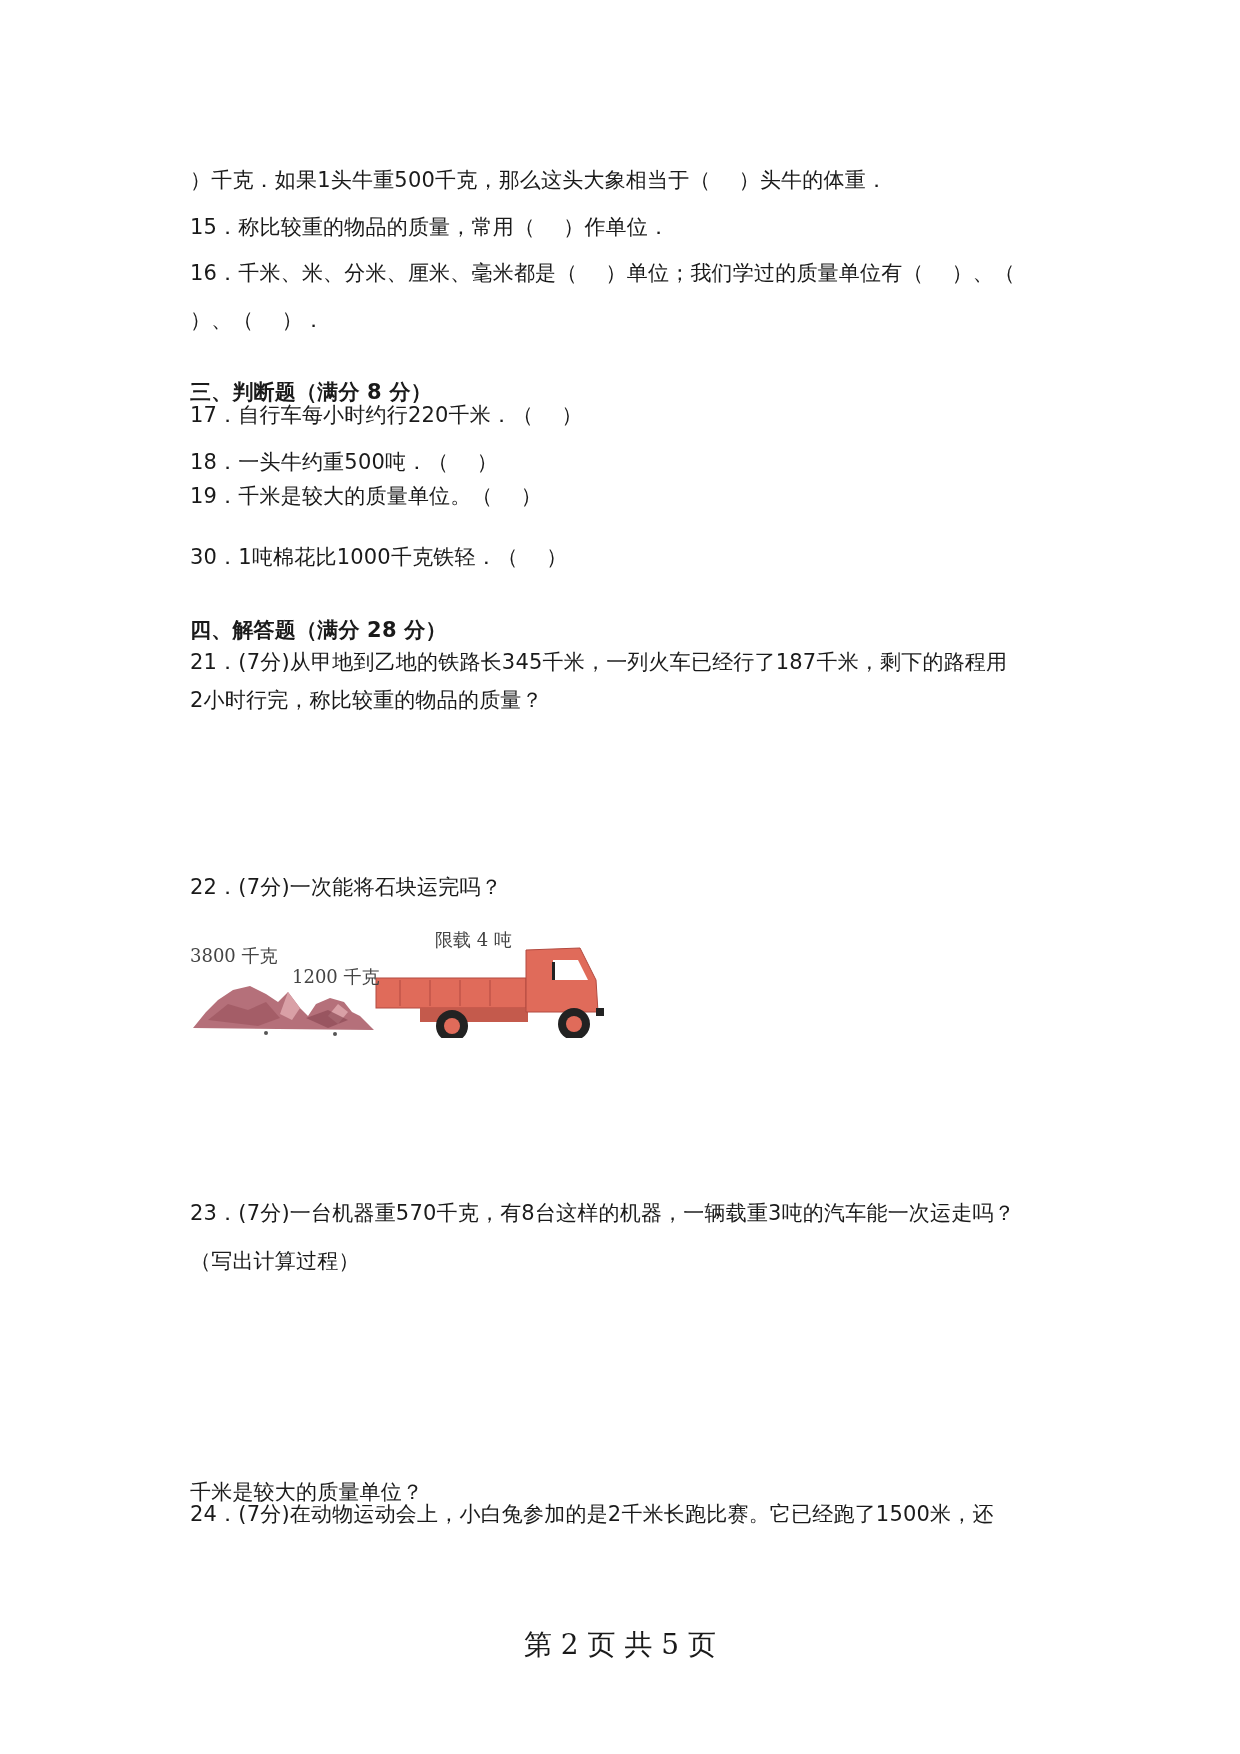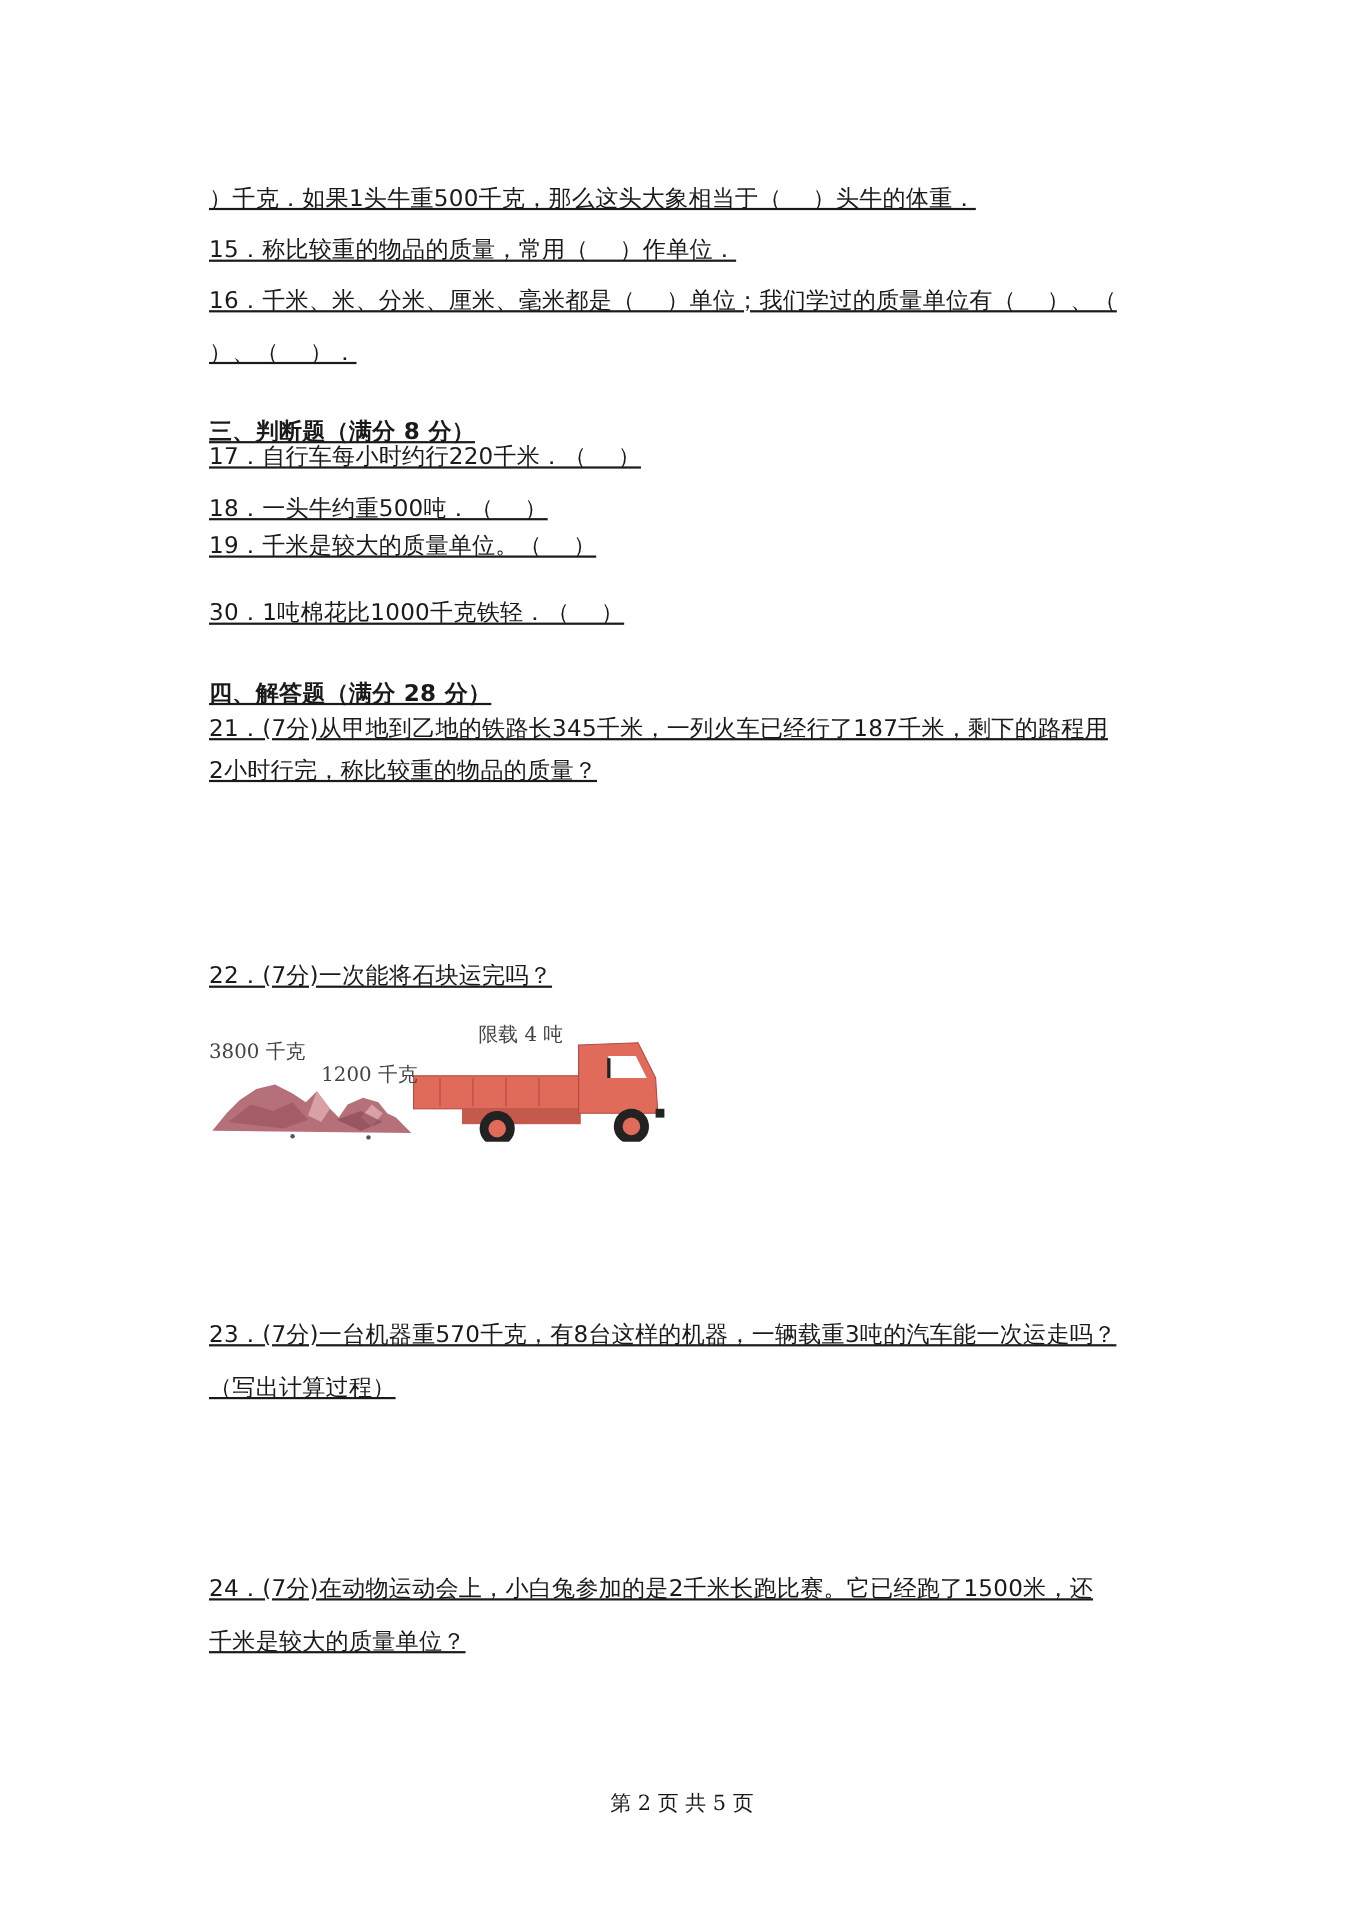--- a/index.html
+++ b/index.html
@@ -1,21 +1,21 @@
 <!DOCTYPE html>
 <html><head>
 <meta charset="utf-8">
 <style>
   html, body { margin: 0; padding: 0; background: #ffffff; }
   body { width: 1240px; height: 1754px; position: relative; overflow: hidden;
          font-family: "DejaVu Sans", "Liberation Sans", sans-serif; color: #1a1a1a; }
-  .line { position: absolute; left: 190px; font-size: 21px; line-height: 28px; white-space: nowrap; letter-spacing: 0.2px; text-decoration: underline; }
+  .line { position: absolute; left: 190px; font-size: 21px; line-height: 28px; white-space: nowrap; letter-spacing: 0.2px; }
   .heading { font-weight: bold; margin-top: 25px; }
   .footer { position: absolute; top: 1626px; left: 0; width: 1240px; text-align: center;
-            font-family: "DejaVu Serif", "Liberation Serif", serif; font-size: 19px; }
+            font-family: "DejaVu Serif", "Liberation Serif", serif; font-size: 28px; }
   .figure { position: absolute; left: 188px; top: 920px; width: 450px; height: 118px; }
   .figure svg { width: 100%; height: 100%; }
   .fig-label { position: absolute; font-family: "DejaVu Serif", "Liberation Serif", serif;
                font-size: 18px; color: #444; white-space: nowrap; }
 </style>
 </head>
 <body>
 
 <div class="line" style="top:166px">）千克．如果1头牛重500千克，那么这头大象相当于（　 ）头牛的体重．</div>
 <div class="line" style="top:213px">15．称比较重的物品的质量，常用（　 ）作单位．</div>
@@ -61,16 +61,16 @@
       <circle cx="386" cy="104" r="8" fill="#e06b5a"></circle>
     </g>
   </svg>
   <span class="fig-label" style="left:2px; top:24px;">3800 千克</span>
   <span class="fig-label" style="left:104px; top:45px;">1200 千克</span>
   <span class="fig-label" style="left:247px; top:8px;">限载 4 吨</span>
 </div>
 
 <div class="line" style="top:1199px">23．(7分)一台机器重570千克，有8台这样的机器，一辆载重3吨的汽车能一次运走吗？</div>
 <div class="line" style="top:1247px">（写出计算过程）</div>
-<div class="line" style="top:1430px">24．(7分)在动物运动会上，小白兔参加的是2千米长跑比赛。它已经跑了1500米，还</div>
+<div class="line" style="top:1500px">24．(7分)在动物运动会上，小白兔参加的是2千米长跑比赛。它已经跑了1500米，还</div>
 <div class="line" style="top:1478px">千米是较大的质量单位？</div>
 
 <div class="footer">第 2 页 共 5 页</div>
 
 </body></html>

